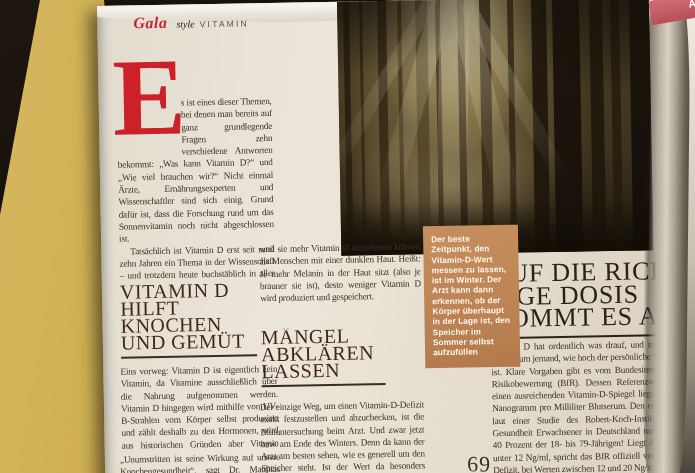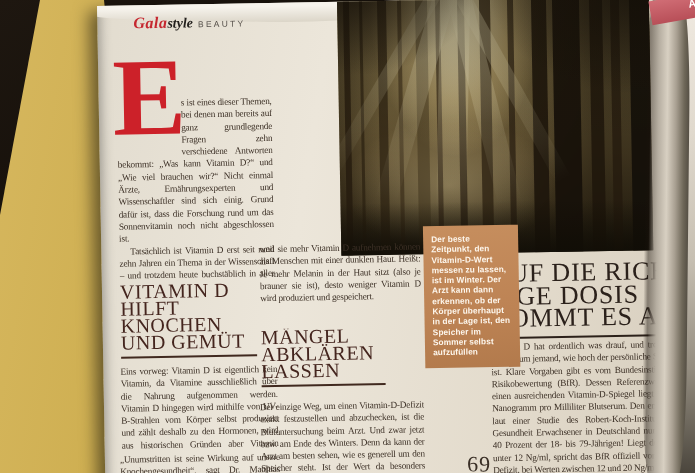--- a/index.html
+++ b/index.html
@@ -24,21 +24,21 @@
   }
   .page-fold{
     position:absolute;left:-8px;top:-16px;width:310px;height:34px;z-index:3;
     transform:rotate(2deg);
     background:linear-gradient(178deg,#f6f3ec 55%,#dcd6c9 90%,rgba(0,0,0,.08) 100%);
     border-radius:0 0 45% 15%;
   }
   
   .masthead{position:absolute;left:36px;top:9px;z-index:4;white-space:nowrap;}
   .brand{font-style:italic;font-weight:bold;font-size:16px;color:#c5272f;letter-spacing:.5px;}
-  .brand-sub{font-style:italic;font-weight:bold;font-size:14px;color:#23201d;margin-left:0;}
+  .brand-sub{font-style:italic;font-weight:normal;font-size:10px;color:#23201d;margin-left:9px;}
   .section{font-family:"Liberation Sans",sans-serif;font-size:8.5px;letter-spacing:2.2px;color:#56504a;margin-left:5px;}
   
   .copy{font-size:9.3px;line-height:12.3px;color:#3c3026;letter-spacing:-.22px;text-align:justify;}
   .copy p{margin:0;}
   .copy p + p{text-indent:11px;}
   .dropcap{
     position:absolute;left:14px;top:40px;z-index:5;
     font-size:110px;line-height:104px;font-weight:bold;color:#cc2129;
   }
   .e-spacer{float:left;width:64px;height:52px;}
@@ -109,21 +109,21 @@
 </style>
 </head>
 <body>
 
 <div class="gold-strip"></div>
 
 <div class="page">
   <div class="page-fold"></div>
 
   <div class="masthead">
-    <span class="brand">Gala</span><span class="brand-sub">style</span><span class="section">BEAUTY</span>
+    <span class="brand">Gala</span><span class="brand-sub">style</span><span class="section">VITAMIN</span>
   </div>
 
   <div class="photo">
     <div class="t" style="left:6px;width:6px;background:#241a0e;opacity:.8;"></div>
     <div class="t" style="left:22px;width:3px;background:#2a1f10;opacity:.7;"></div>
     <div class="t" style="left:40px;width:9px;background:#2c2112;opacity:.75;"></div>
     <div class="t" style="left:60px;width:4px;background:#332714;opacity:.6;"></div>
     <div class="t" style="left:78px;width:12px;background:#3c2f19;opacity:.5;"></div>
     <div class="t" style="left:98px;width:5px;background:#2c2112;opacity:.65;"></div>
     <div class="t" style="left:120px;width:7px;background:#241a0e;opacity:.7;"></div>

